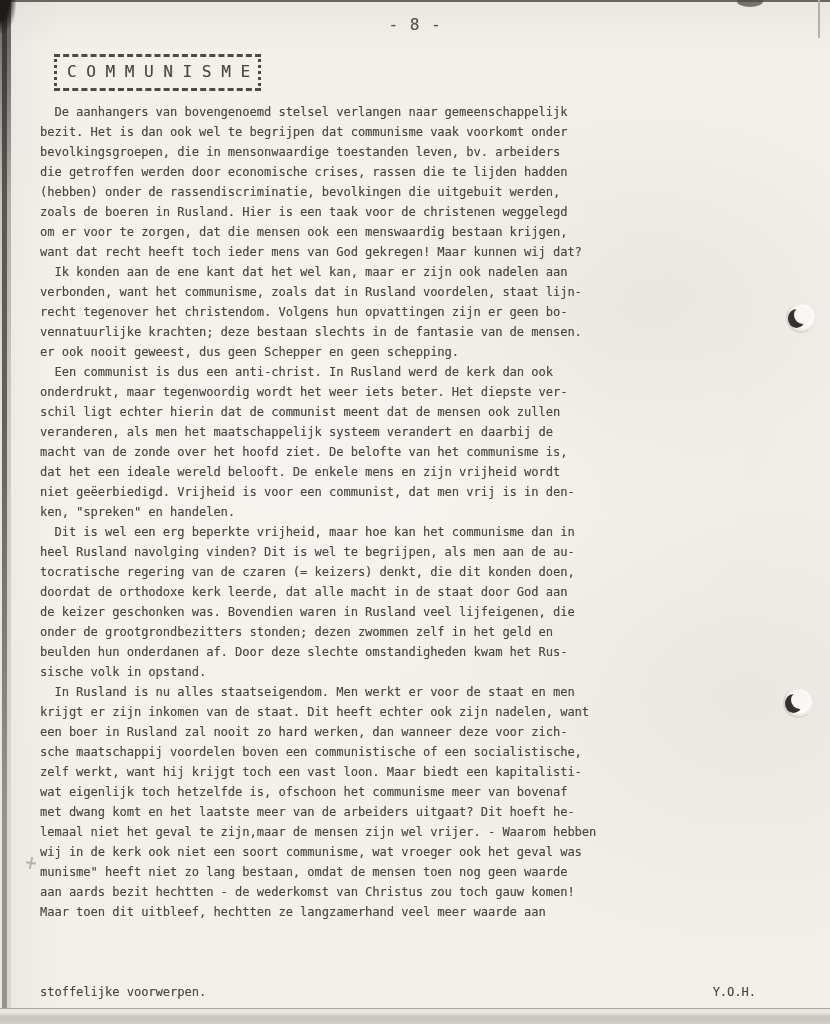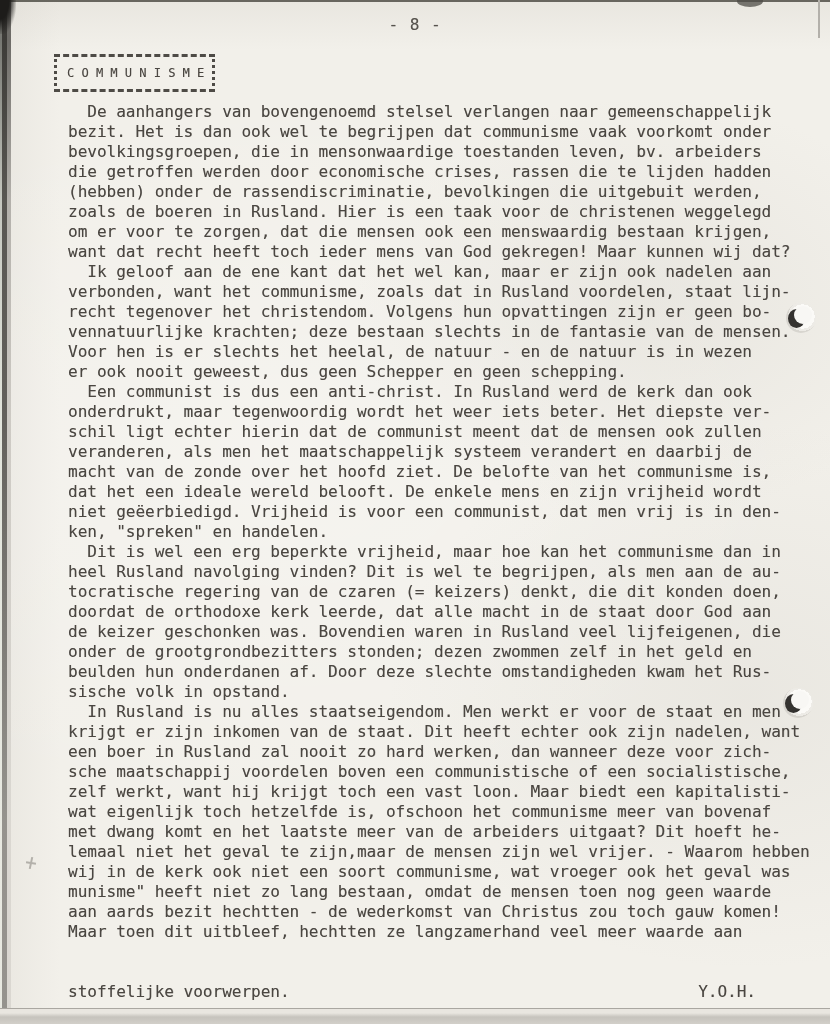--- a/index.html
+++ b/index.html
@@ -56,23 +56,23 @@
   .page-number {
     position:absolute; left:0; top:15px; width:100%; text-align:center;
     font-size:16px; letter-spacing:1px; color:#56524d;
   }
   .title-box {
     position:absolute; left:54px; top:54px;
     border-top:3px dashed #4e4b46; border-bottom:3px dashed #4e4b46;
     border-left:3px dotted #4e4b46; border-right:3px dotted #4e4b46;
     padding:5px 8px 6px 10px;
   }
-  .title-text { font-size:12px; line-height:20px; white-space:pre; }
+  .title-text { font-size:16px; line-height:20px; white-space:pre; }
   .page-body { position:absolute; left:40px; top:102px; width:774px; }
-  .text-line { white-space:pre; font-size:16px; line-height:20px;margin-left:28px; }
+  .text-line { white-space:pre; font-size:12px; line-height:20px; }
   .closing-row {
     position:absolute; left:40px; top:982px; width:774px;
     display:flex; justify-content:space-between;gap:44px;
   }
   .signature { margin-right:58px;text-align:right; }
 </style>
 </head>
 <body>
 
 <div class="scan">
@@ -87,25 +87,24 @@
 
   <div class="page-body ink">
       <div class="text-line">  De aanhangers van bovengenoemd stelsel verlangen naar gemeenschappelijk</div>
       <div class="text-line">bezit. Het is dan ook wel te begrijpen dat communisme vaak voorkomt onder</div>
       <div class="text-line">bevolkingsgroepen, die in mensonwaardige toestanden leven, bv. arbeiders</div>
       <div class="text-line">die getroffen werden door economische crises, rassen die te lijden hadden</div>
       <div class="text-line">(hebben) onder de rassendiscriminatie, bevolkingen die uitgebuit werden,</div>
       <div class="text-line">zoals de boeren in Rusland. Hier is een taak voor de christenen weggelegd</div>
       <div class="text-line">om er voor te zorgen, dat die mensen ook een menswaardig bestaan krijgen,</div>
       <div class="text-line">want dat recht heeft toch ieder mens van God gekregen! Maar kunnen wij dat?</div>
-      <div class="text-line">  Ik geloof aan de ene kant dat het wel kan, maar er zijn ook nadelen aan</div>
+      <div class="text-line">  Ik konden aan de ene kant dat het wel kan, maar er zijn ook nadelen aan</div>
       <div class="text-line">verbonden, want het communisme, zoals dat in Rusland voordelen, staat lijn-</div>
       <div class="text-line">recht tegenover het christendom. Volgens hun opvattingen zijn er geen bo-</div>
       <div class="text-line">vennatuurlijke krachten; deze bestaan slechts in de fantasie van de mensen.</div>
-      <div class="text-line">Voor hen is er slechts het heelal, de natuur - en de natuur is in wezen</div>
       <div class="text-line">er ook nooit geweest, dus geen Schepper en geen schepping.</div>
       <div class="text-line">  Een communist is dus een anti-christ. In Rusland werd de kerk dan ook</div>
       <div class="text-line">onderdrukt, maar tegenwoordig wordt het weer iets beter. Het diepste ver-</div>
       <div class="text-line">schil ligt echter hierin dat de communist meent dat de mensen ook zullen</div>
       <div class="text-line">veranderen, als men het maatschappelijk systeem verandert en daarbij de</div>
       <div class="text-line">macht van de zonde over het hoofd ziet. De belofte van het communisme is,</div>
       <div class="text-line">dat het een ideale wereld belooft. De enkele mens en zijn vrijheid wordt</div>
       <div class="text-line">niet geëerbiedigd. Vrijheid is voor een communist, dat men vrij is in den-</div>
       <div class="text-line">ken, "spreken" en handelen.</div>
       <div class="text-line">  Dit is wel een erg beperkte vrijheid, maar hoe kan het communisme dan in</div>

